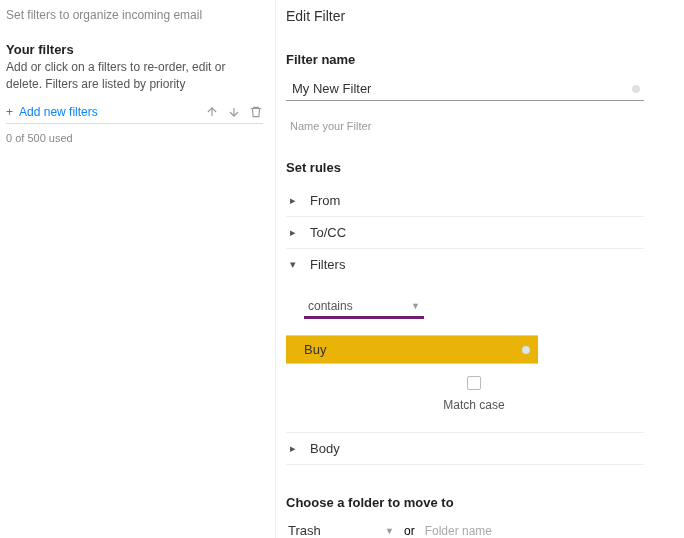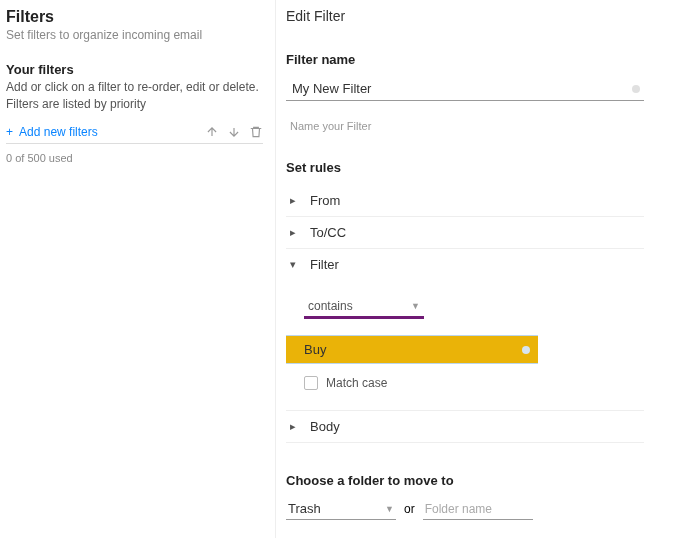--- a/index.html
+++ b/index.html
@@ -162,20 +162,21 @@
     background: #d7e5f0;
     border-radius: 50%;
   }
   .checkbox-row {
     display: flex;
     align-items: center;
     gap: 8px;
     margin-top: 12px;
     font-size: 12px;
     color: #555;
+    flex-direction: column;
   }
   .checkbox-box {
     width: 14px; height: 14px;
     border: 1px solid #bbb;
     border-radius: 2px;
     background: #fff;
     cursor: pointer;
   }
   .folder-block { margin-top: 30px; }
   .folder-row {
@@ -200,26 +201,25 @@
     padding: 3px 2px;
     width: 110px;
     font-size: 12px;
     color: #aaa;
   }
 </style>
 </head>
 <body>
 
 <div class="left-panel">
-  <div class="page-title">Filters</div>
   <div class="page-subtitle">Set filters to organize incoming email</div>
 
   <div style="margin-top:8px">
     <div class="section-title">Your filters</div>
-    <div class="section-desc">Add or click on a filter to re-order, edit or delete. Filters are listed by priority</div>
+    <div class="section-desc">Add or click on a filters to re-order, edit or delete. Filters are listed by priority</div>
 
     <div class="add-row">
       <div class="add-link">
         <span>+</span>
         <span>Add new filters</span>
       </div>
       <div class="controls">
         <span class="ctrl-icon">
           <svg viewBox="0 0 24 24" width="14" height="14" fill="none" stroke="currentColor" stroke-width="2">
               <path d="M12 19V5M5 12l7-7 7 7"></path>
@@ -257,21 +257,21 @@
     <div class="rule-row">
       <span class="chev">▸</span>
       <span>From</span>
     </div>
     <div class="rule-row">
       <span class="chev">▸</span>
       <span>To/CC</span>
     </div>
     <div class="rule-row" style="border-bottom:none">
       <span class="chev">▾</span>
-      <span>Filter</span>
+      <span>Filters</span>
     </div>
 
     <div class="rule-body">
       <div class="select-wrap">
         <span>contains</span>
         <span class="caret">▼</span>
       </div>
       <div class="subject-input-row">
         <span>Buy</span>
         <span class="dot"></span>

